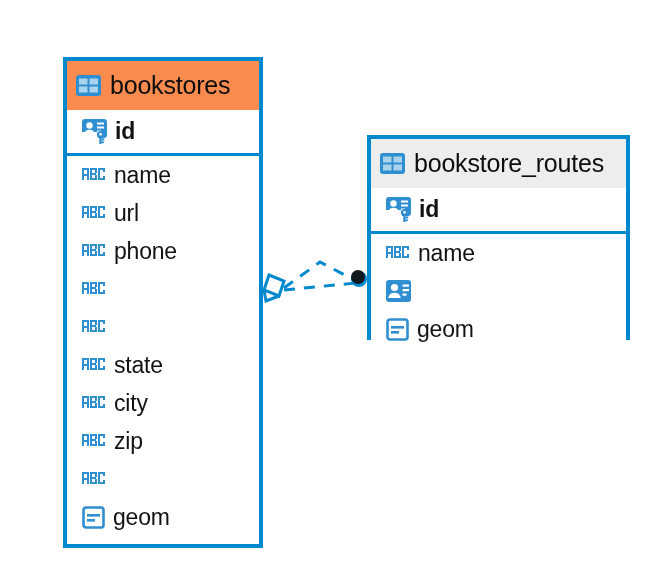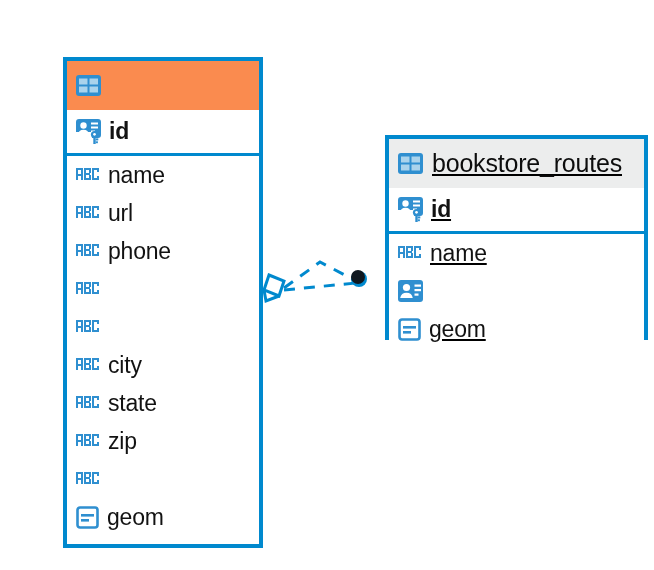--- a/index.html
+++ b/index.html
@@ -13,42 +13,42 @@
   .canvas{position:absolute;left:0;top:0;width:654px;height:570px;}
 
   
   .entity{
     position:absolute;
     box-sizing:border-box;
     border:4px solid #0089ce;
     background:#ffffff;
   }
   #entity-bookstores{left:63px;top:57px;width:200px;height:491px;}
-  #entity-bookstore-routes{left:385px;top:135px;width:263px;height:205px;text-decoration:underline;}
+  #entity-bookstore-routes{left:367px;top:135px;width:263px;height:205px;}
 
   .entity-header{
     display:flex;align-items:center;
     height:49px;
     padding-left:9px;
     box-sizing:border-box;
   }
   .header-orange{background:#fa8b4f;}
   .header-gray{background:#eceded;}
   .entity-header .title{
     font-size:25px;color:#0d0d0d;
     margin-left:9px;
     white-space:nowrap;
     letter-spacing:-0.2px;
   }
 
   
   .row{
     display:flex;align-items:center;
     height:38px;
-    padding-left:9px;
+    padding-left:15px;
     box-sizing:border-box;
     background:#ffffff;
   }
   .row .label{
     font-size:23px;color:#121212;
     margin-left:8px;white-space:nowrap;
     letter-spacing:-0.2px;
   }
   .row.pk{height:43px;}
   .row.pk .label{font-weight:bold;}
@@ -89,20 +89,21 @@
     <div class="entity-header header-orange">
       <span class="icon-table">
         <svg viewBox="0 0 25 21" width="25" height="21">
           <rect x="0" y="0" width="25" height="21" rx="3" fill="#2f8fd0"></rect>
           <rect x="3" y="3.5" width="8.5" height="6" fill="#a9d3ec"></rect>
           <rect x="13.5" y="3.5" width="8.5" height="6" fill="#a9d3ec"></rect>
           <rect x="3" y="11.5" width="8.5" height="6" fill="#a9d3ec"></rect>
           <rect x="13.5" y="11.5" width="8.5" height="6" fill="#a9d3ec"></rect>
         </svg>
       </span>
+      <span class="title">bookstores</span>
     </div>
 
     <div class="row pk">
       <span class="icon-key">
         <svg viewBox="0 0 25 25" width="25" height="25">
           <path d="M0 3 a3 3 0 0 1 3 -3 h19 a3 3 0 0 1 3 3 v13 a3 3 0 0 1 -3 3 h-6 v-6 h-16 z" fill="#2f8fd0"></path>
           <circle cx="7.5" cy="6.5" r="3.2" fill="#ffffff"></circle>
           <path d="M1.8 15.5 a5.8 5.8 0 0 1 11.4 0 z" fill="#ffffff"></path>
           <rect x="15" y="3.5" width="7" height="2" fill="#ffffff"></rect>
           <rect x="15" y="7.5" width="7" height="2" fill="#ffffff"></rect>
@@ -258,46 +259,46 @@
             <rect x="13" y="7" width="2" height="3"></rect>
               <rect x="8" y="10" width="7" height="2"></rect>
             <rect x="16" y="0" width="7" height="2"></rect>
               <rect x="16" y="2" width="2" height="8"></rect>
             <rect x="16" y="10" width="7" height="2"></rect>
               <rect x="21" y="2" width="2" height="2"></rect>
             <rect x="21" y="8" width="2" height="2"></rect>
           </g>
         </svg>
       </span>
+      <span class="label">state</span>
+    </div>
+
+    <div class="row">
+      <span class="icon-abc">
+        <svg viewBox="0 0 24 14" width="24" height="14" shape-rendering="crispEdges">
+          <g fill="#2f8fd0">
+            <rect x="0" y="0" width="7" height="2"></rect>
+              <rect x="0" y="2" width="2" height="10"></rect>
+            <rect x="5" y="2" width="2" height="10"></rect>
+              <rect x="0" y="6" width="7" height="2"></rect>
+            <rect x="8" y="0" width="7" height="2"></rect>
+              <rect x="8" y="2" width="2" height="10"></rect>
+            <rect x="13" y="2" width="2" height="3"></rect>
+              <rect x="8" y="5" width="6" height="2"></rect>
+            <rect x="13" y="7" width="2" height="3"></rect>
+              <rect x="8" y="10" width="7" height="2"></rect>
+            <rect x="16" y="0" width="7" height="2"></rect>
+              <rect x="16" y="2" width="2" height="8"></rect>
+            <rect x="16" y="10" width="7" height="2"></rect>
+              <rect x="21" y="2" width="2" height="2"></rect>
+            <rect x="21" y="8" width="2" height="2"></rect>
+          </g>
+        </svg>
+      </span>
       <span class="label">city</span>
-    </div>
-
-    <div class="row">
-      <span class="icon-abc">
-        <svg viewBox="0 0 24 14" width="24" height="14" shape-rendering="crispEdges">
-          <g fill="#2f8fd0">
-            <rect x="0" y="0" width="7" height="2"></rect>
-              <rect x="0" y="2" width="2" height="10"></rect>
-            <rect x="5" y="2" width="2" height="10"></rect>
-              <rect x="0" y="6" width="7" height="2"></rect>
-            <rect x="8" y="0" width="7" height="2"></rect>
-              <rect x="8" y="2" width="2" height="10"></rect>
-            <rect x="13" y="2" width="2" height="3"></rect>
-              <rect x="8" y="5" width="6" height="2"></rect>
-            <rect x="13" y="7" width="2" height="3"></rect>
-              <rect x="8" y="10" width="7" height="2"></rect>
-            <rect x="16" y="0" width="7" height="2"></rect>
-              <rect x="16" y="2" width="2" height="8"></rect>
-            <rect x="16" y="10" width="7" height="2"></rect>
-              <rect x="21" y="2" width="2" height="2"></rect>
-            <rect x="21" y="8" width="2" height="2"></rect>
-          </g>
-        </svg>
-      </span>
-      <span class="label">state</span>
     </div>
 
     <div class="row">
       <span class="icon-abc">
         <svg viewBox="0 0 24 14" width="24" height="14" shape-rendering="crispEdges">
           <g fill="#2f8fd0">
             <rect x="0" y="0" width="7" height="2"></rect>
               <rect x="0" y="2" width="2" height="10"></rect>
             <rect x="5" y="2" width="2" height="10"></rect>
               <rect x="0" y="6" width="7" height="2"></rect>

